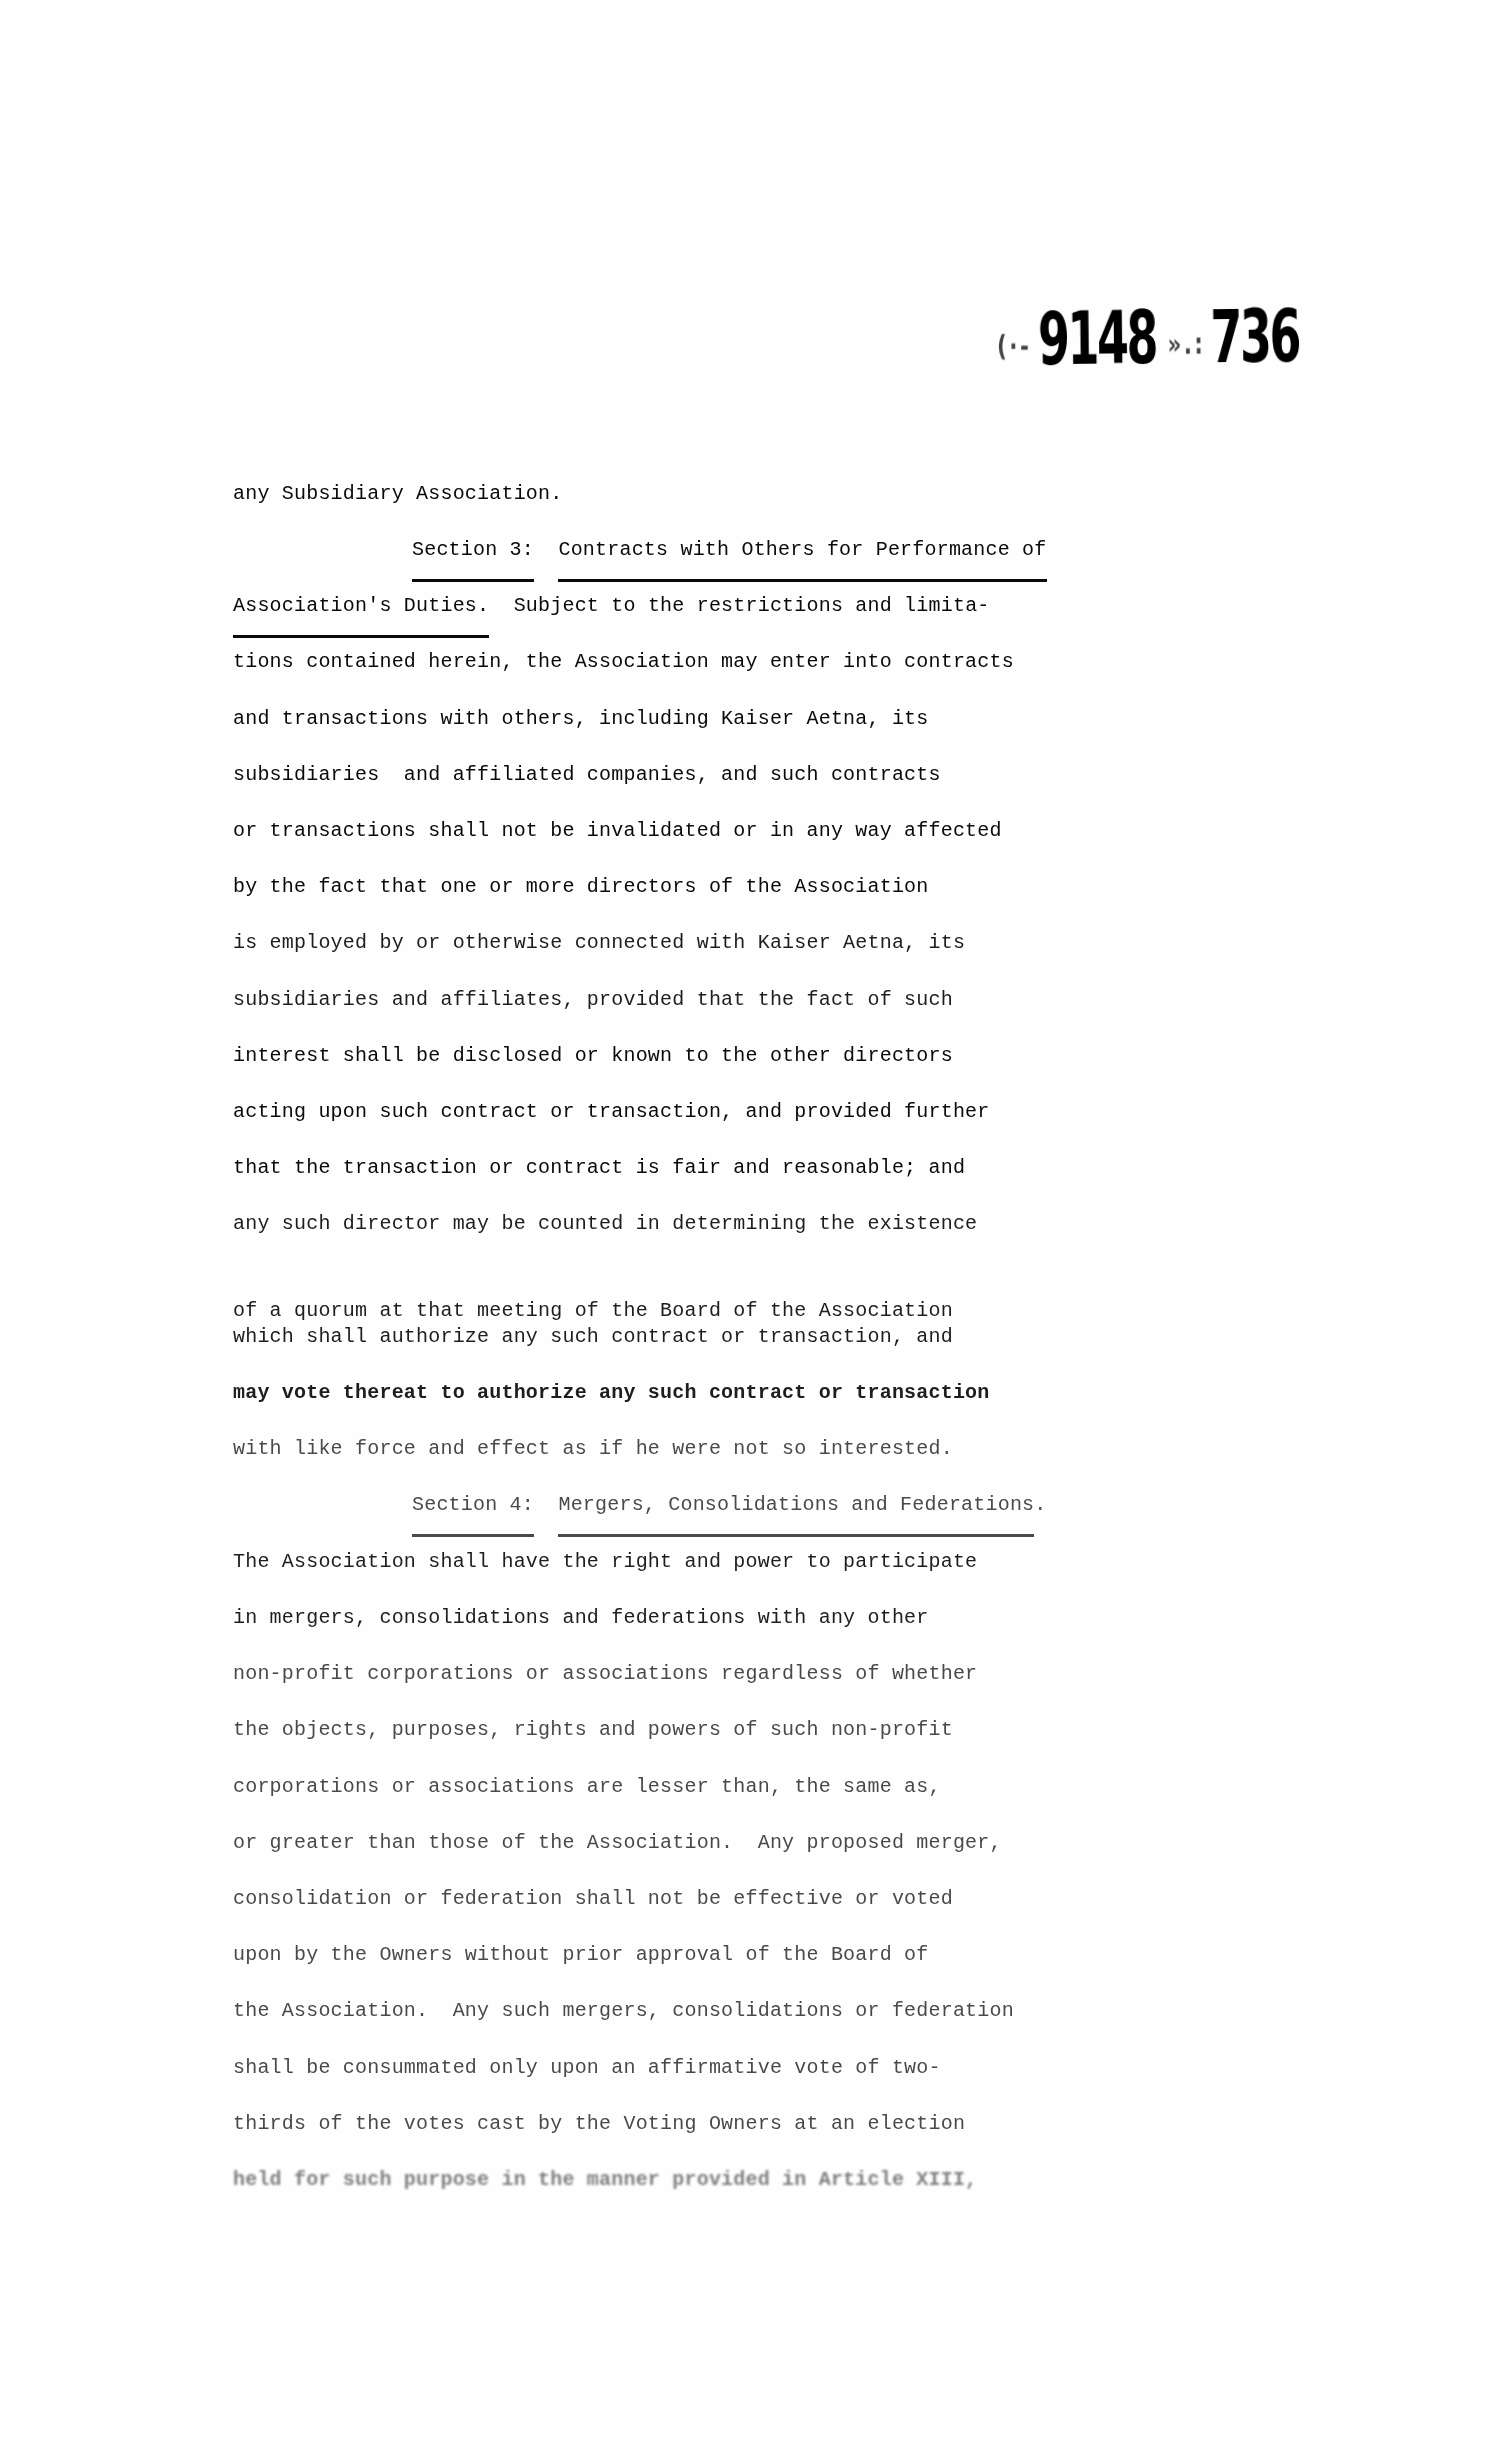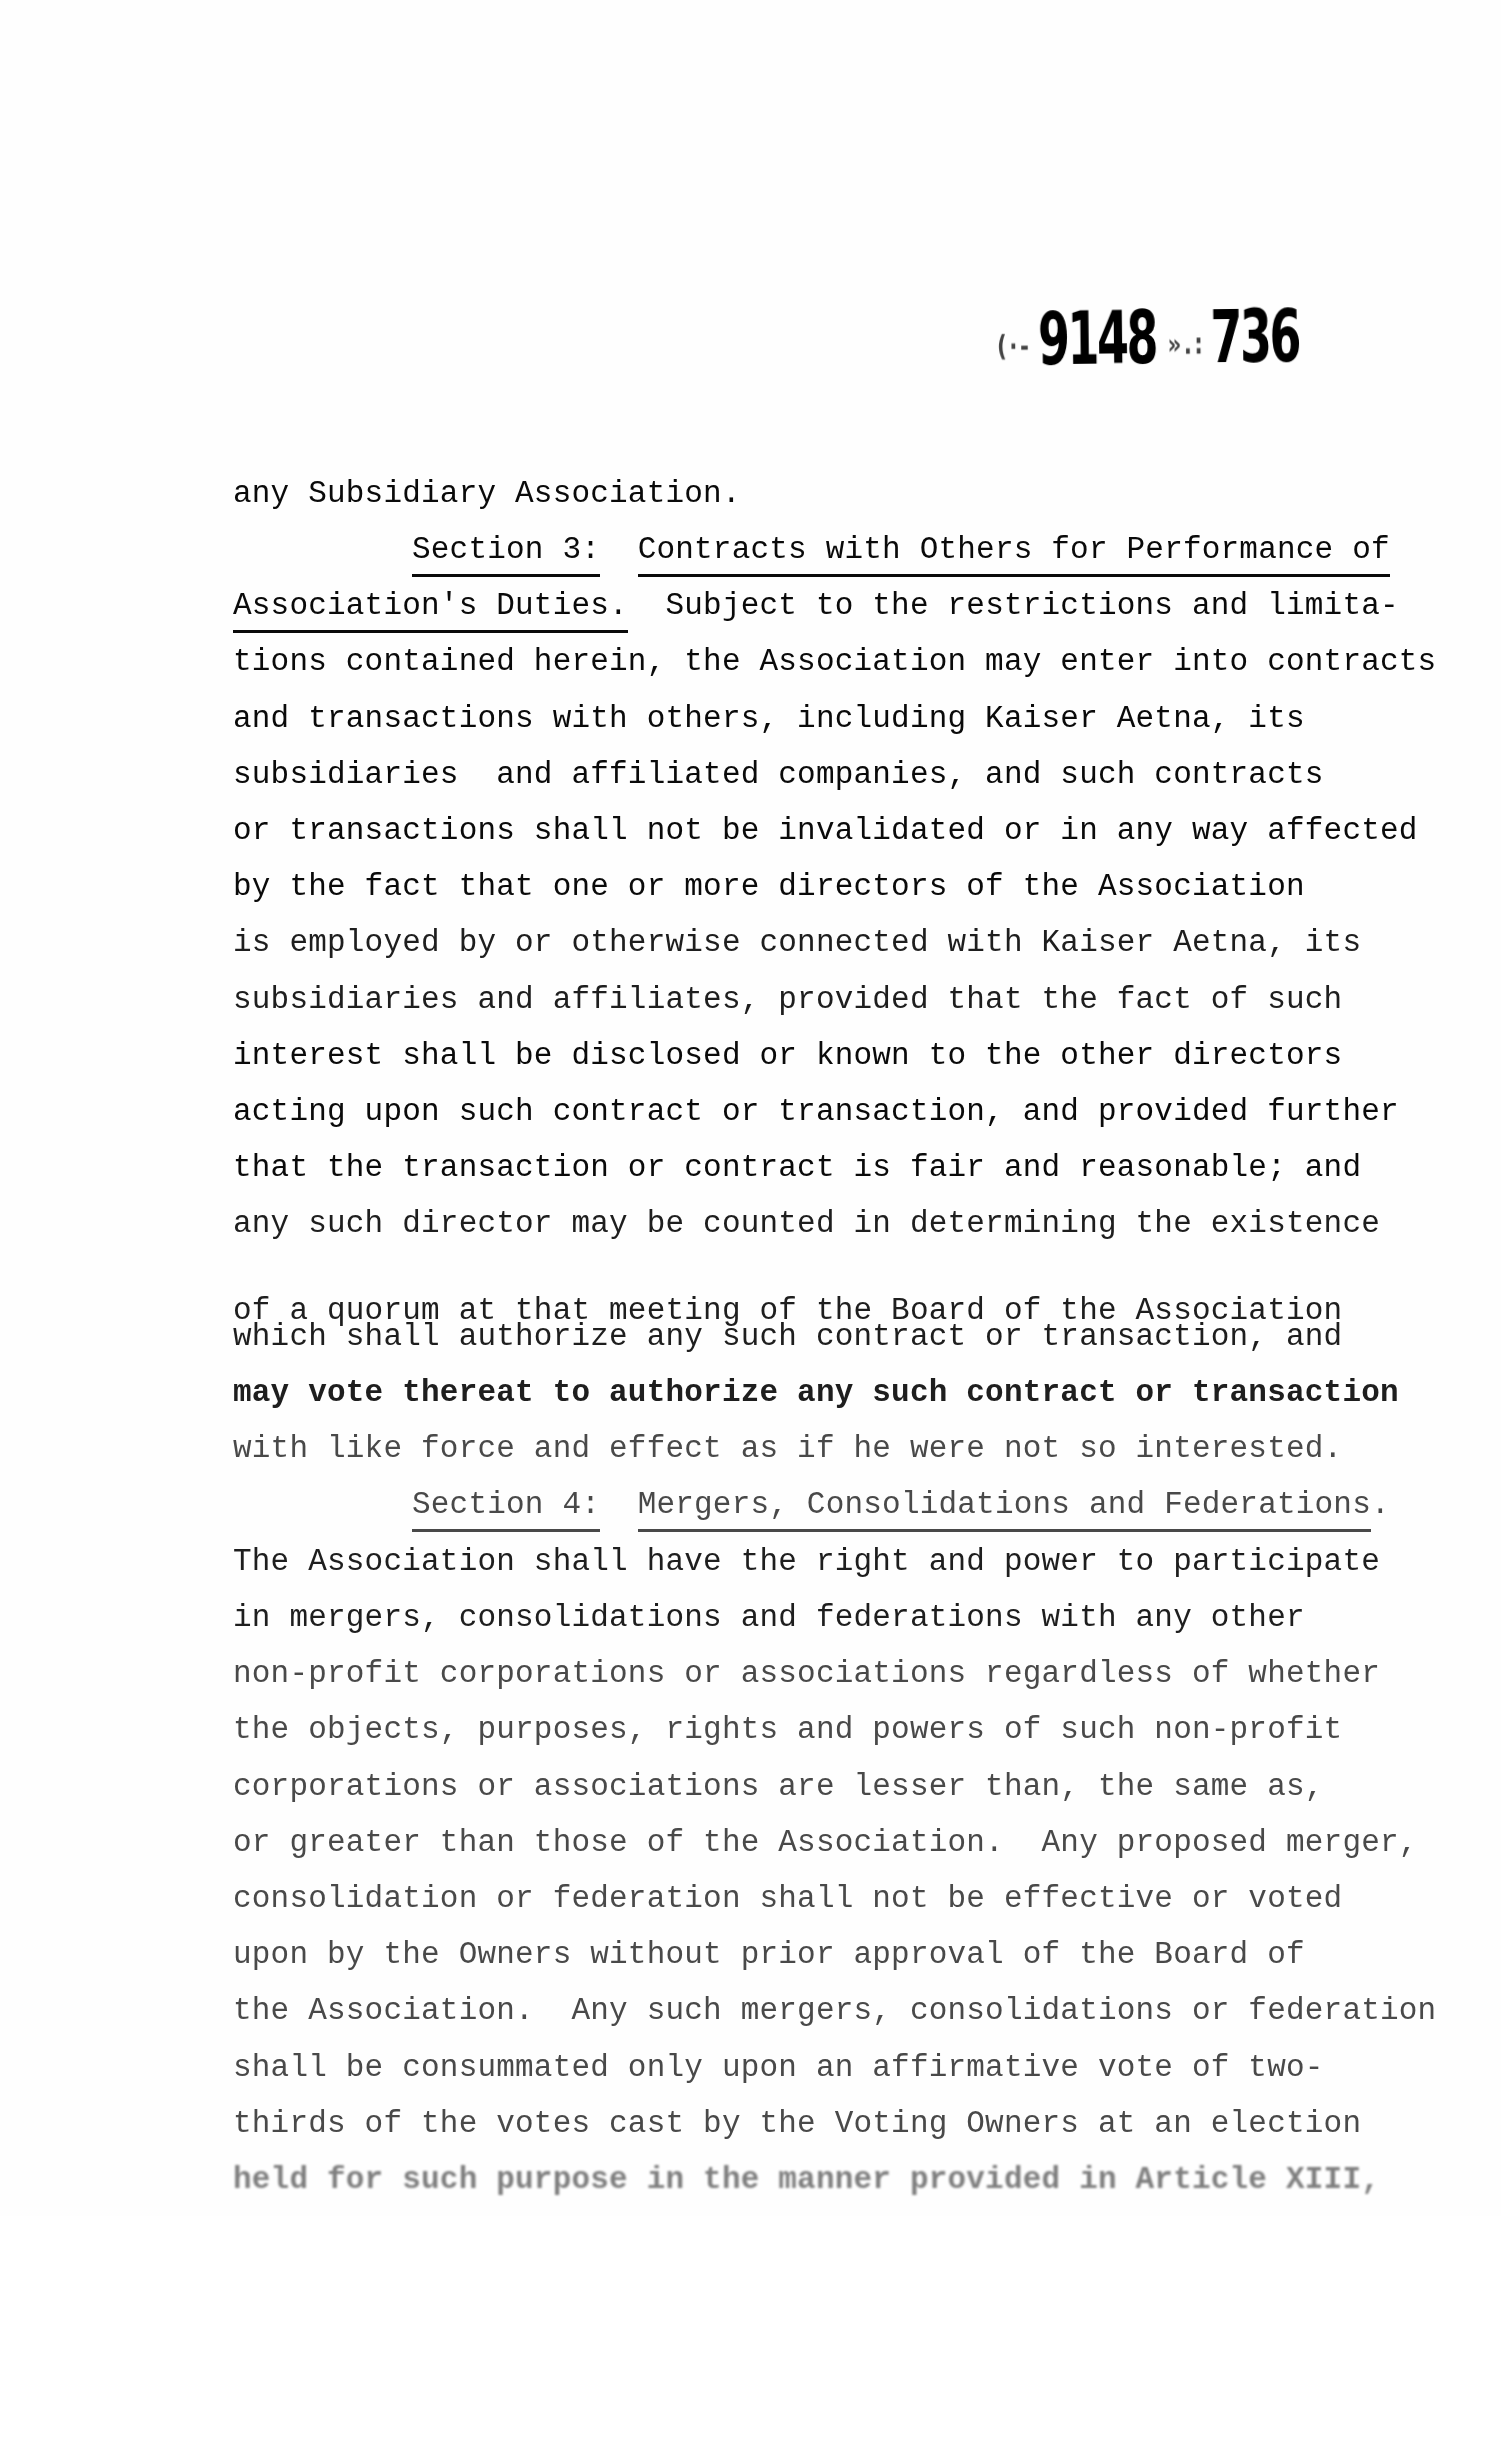--- a/index.html
+++ b/index.html
@@ -47,27 +47,27 @@
   .doc{
     position:absolute;
     left:233px;
     top:0;
     width:1152px;
   }
   .line{
     position:absolute;
     left:0;
     white-space:pre;
-    font-size:31px;
+    font-size:20px;
     line-height:35px;
     letter-spacing:0.2px;
   }
   .u{
     border-bottom:3.3px solid currentColor;
-    padding-bottom:7px;
+    padding-bottom:18px;
   }
   
   .f0{color:#0a0a0a; filter:blur(0.3px);}
   .f1{color:#151515; filter:blur(0.4px) contrast(0.92);}
   .f2{color:#232323; filter:blur(0.6px) contrast(0.85); opacity:.88;}
   .f3{color:#3a3a3a; filter:blur(0.8px) contrast(0.8); opacity:.7;font-weight:bold;}
 
   .pageno{
     position:absolute;
     left:751px;

